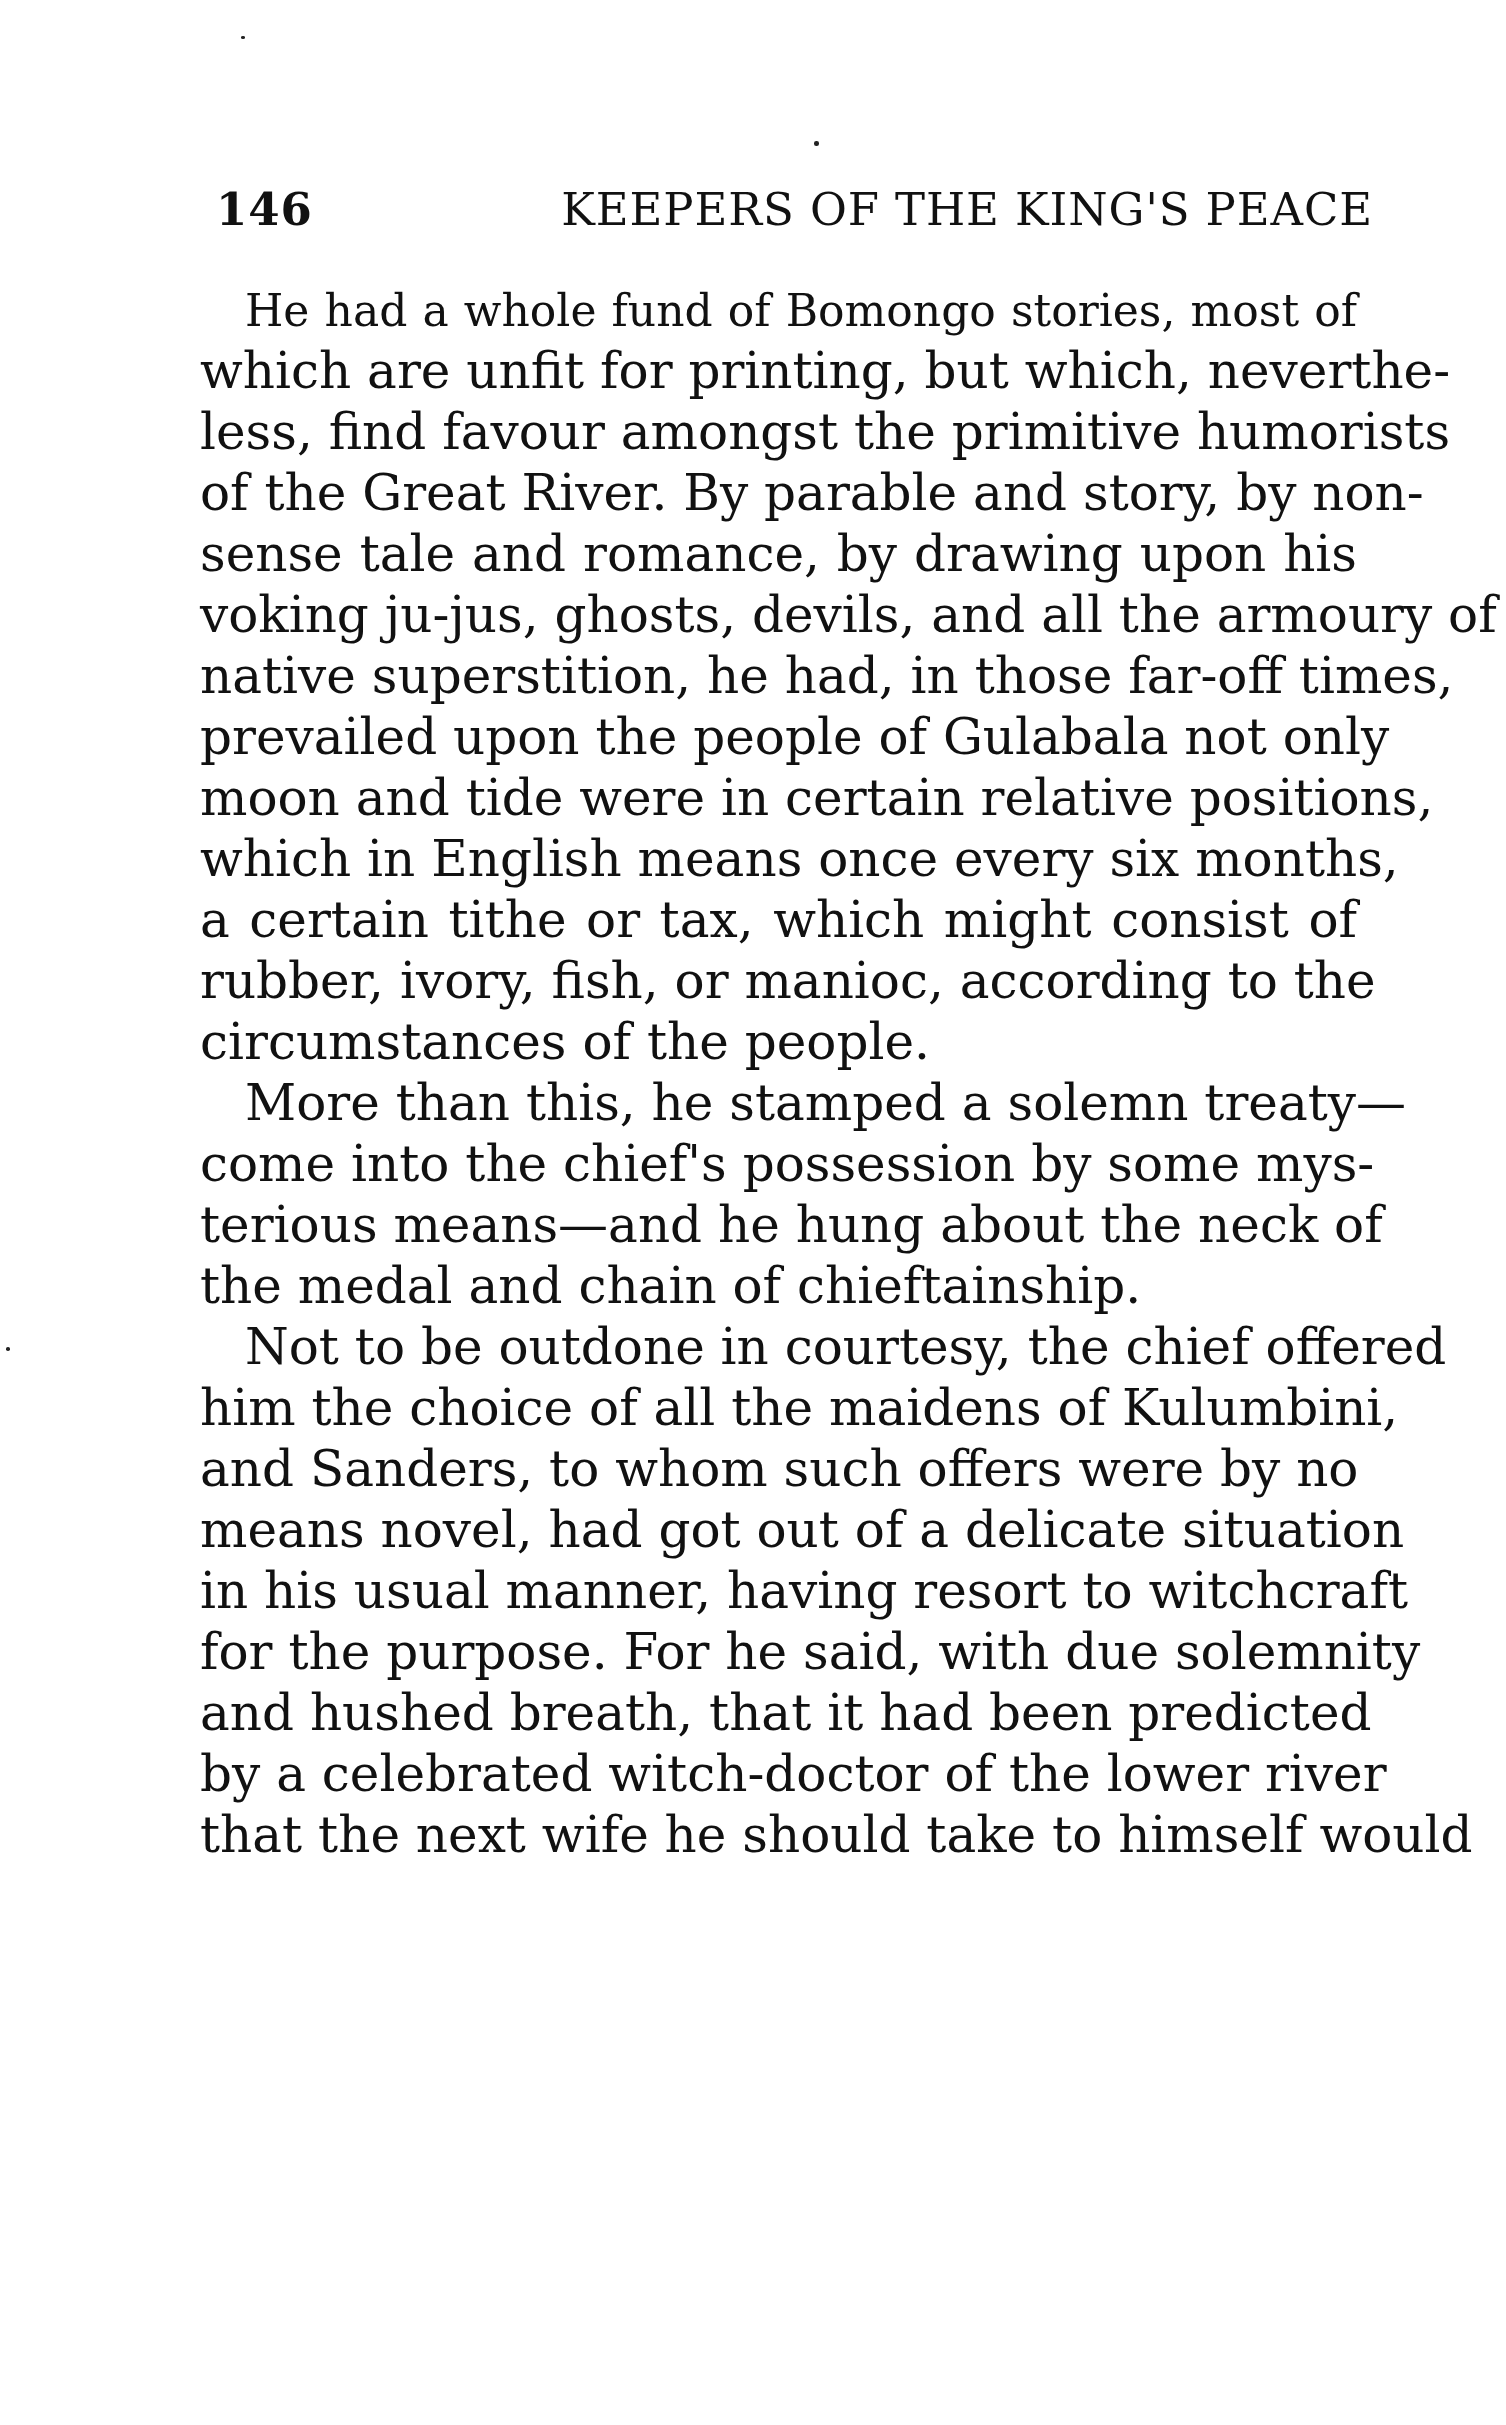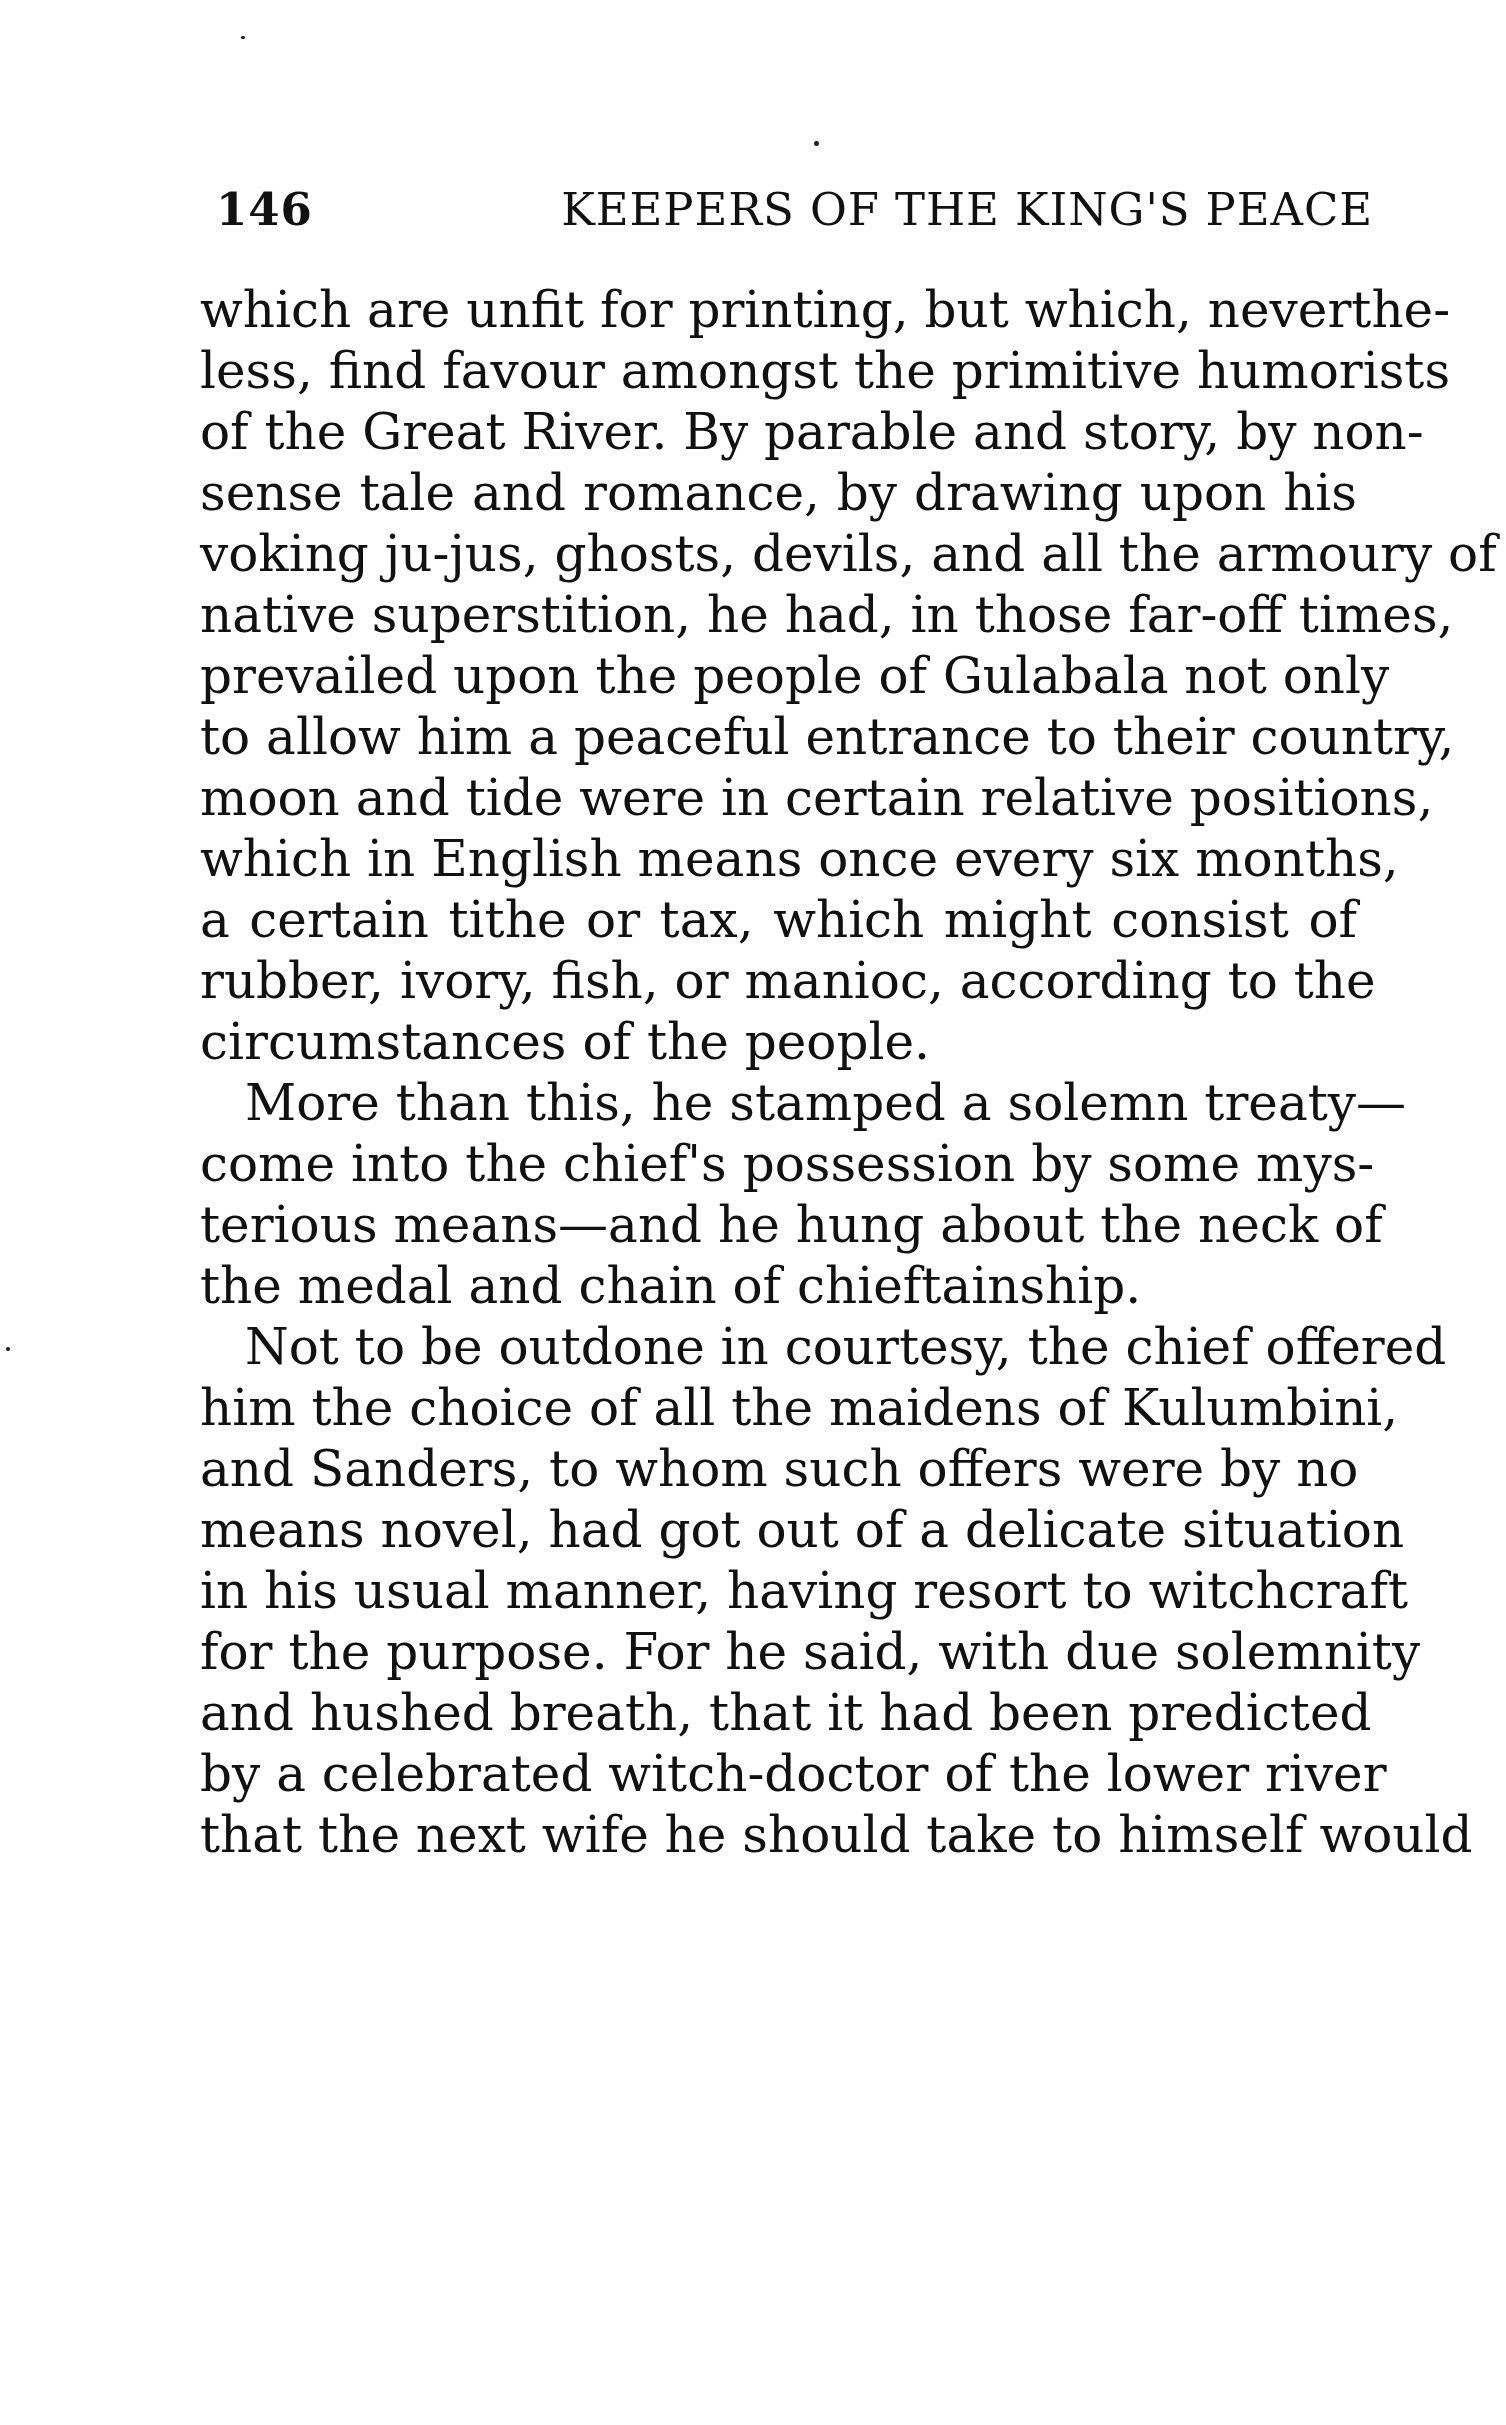--- a/index.html
+++ b/index.html
@@ -33,28 +33,28 @@
 <div class="speck" style="left:6.4px;top:1347px;width:3.6px;height:3.6px;"></div>
 
 <div class="page">
   <div class="header">
     <span class="num">146</span>
     <span>KEEPERS OF THE KING'S PEACE</span>
   </div>
 
   <div class="body">
     <div>
+      <div class="line indent" style="font-size: 44px;">He had a whole fund of Bomongo stories, most of</div>
       <div class="line">which are unfit for printing, but which, neverthe-</div>
       <div class="line">less, find favour amongst the primitive humorists</div>
       <div class="line">of the Great River.  By parable and story, by non-</div>
       <div class="line">sense tale and romance, by drawing upon his</div>
       <div class="line">voking ju-jus, ghosts, devils, and all the armoury of</div>
       <div class="line">native superstition, he had, in those far-off times,</div>
       <div class="line">prevailed upon the people of Gulabala not only</div>
-      <div class="line">to allow him a peaceful entrance to their country,</div>
       <div class="line">moon and tide were in certain relative positions,</div>
       <div class="line">which in English means once every six months,</div>
       <div class="line">a certain tithe or tax, which might consist of</div>
       <div class="line">rubber, ivory, fish, or manioc, according to the</div>
       <div class="line last">circumstances of the people.</div>
     </div>
     <div>
       <div class="line indent">More than this, he stamped a solemn treaty—</div>
       <div class="line">come into the chief's possession by some mys-</div>
       <div class="line">terious means—and he hung about the neck of</div>

